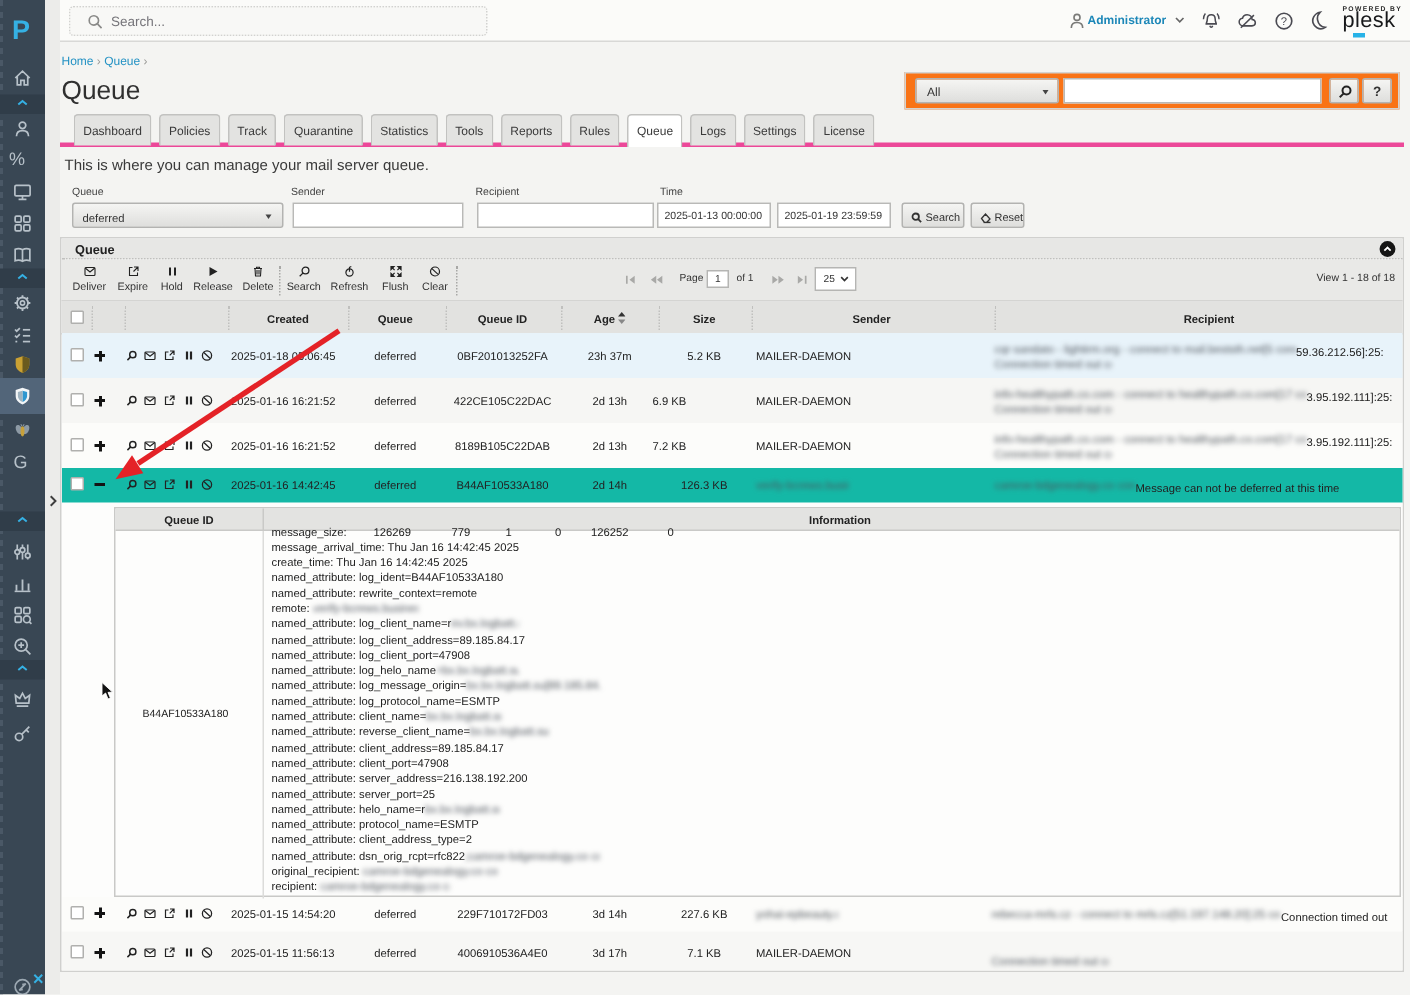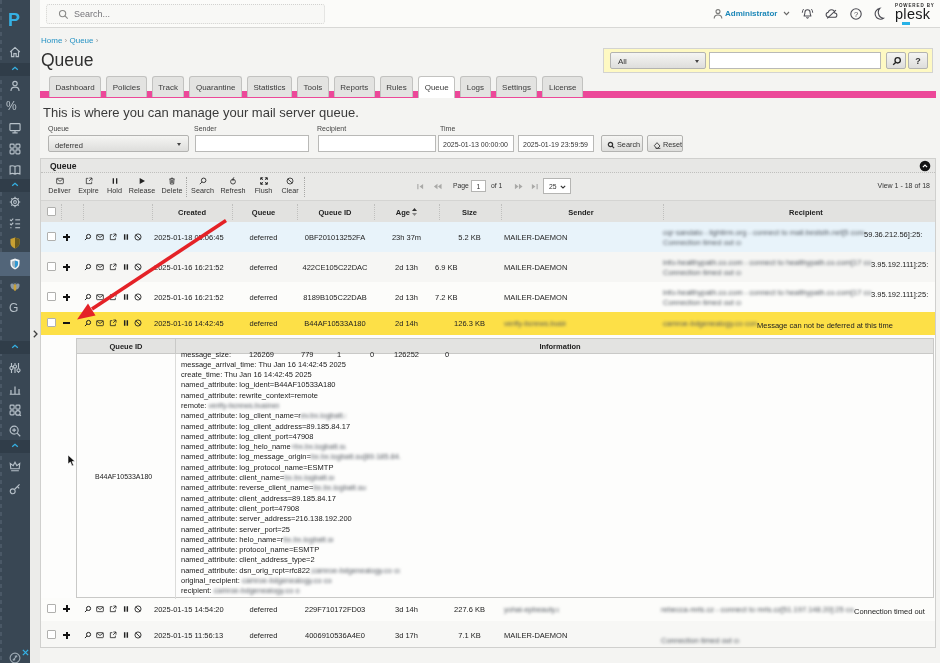--- a/index.html
+++ b/index.html
@@ -27,36 +27,36 @@
 #adm { position:absolute; left:685px; top:9px; color:#1c87b8; font-size:8px; font-weight:bold; }
 #plesk { position:absolute; left:855px; top:3px; width:45px; }
 #plesk .pby { font-size:4.5px; letter-spacing:0.9px; color:#2a2a2a; font-weight:bold; }
 #plesk .plk { font-size:14.5px; color:#17181a; letter-spacing:0.3px; margin-top:-2px; }
 #plesk .bar { position:absolute; left:7px; top:19px; width:8px; height:2.5px; background:#27b2e7; }
 
 
 #crumbs { position:absolute; left:41px; top:36px; font-size:8px; color:#9a9a98; }
 #crumbs a { color:#2492c4; text-decoration:none; }
 #h1 { position:absolute; left:41px; top:50px; font-size:17.5px; color:#303030; }
-#toolbox { position:absolute; left:603px; top:48px; width:330px; height:25px; background:#fef9c3; border:1px solid #d3d3d1; }
+#toolbox { position:absolute; left:603px; top:48px; width:330px; height:25px; background:#f97316; border:1px solid #d3d3d1; }
 .gbtn { background:linear-gradient(#f5f5f3,#dededc); border:1px solid #b3b3b1; border-radius:2px; }
 #allsel { position:absolute; left:6px; top:3px; width:96px; height:17px; font-size:8px; color:#333; }
 #allsel span { position:absolute; left:7px; top:4px; }
 #qinput { position:absolute; left:105px; top:3px; width:172px; height:17px; background:#fff; border:1px solid #b9b9b7; }
 #sbtn { position:absolute; left:282px; top:3px; width:20px; height:17px; }
 #qbtn { position:absolute; left:304px; top:3px; width:20px; height:17px; font-size:9px; font-weight:bold; color:#333; text-align:center; line-height:16px; }
 .caret { position:absolute; width:0; height:0; border-left:2.5px solid transparent; border-right:2.5px solid transparent; border-top:3.5px solid #444; }
 
 
-#tabs { position:absolute; left:40px; top:76px; width:896px; height:22px; border-bottom:7px solid #ec4899; }
+#tabs { position:absolute; left:40px; top:76px; width:896px; height:22px; border-bottom:3px solid #ec4899; }
 #tabs .tab { float:left; height:21px; line-height:21px; padding:0 5.5px; margin-right:5px; background:#e3e3e1; border:1px solid #c2c2c0; border-bottom:none; border-radius:3px 3px 0 0; font-size:8px; color:#3a3a3a; }
 #tabs .tab:first-child { margin-left:9px; }
 #tabs .tab.act { background:#fff; height:22px; position:relative; z-index:2; }
 
-#desc { position:absolute; left:43px; top:105px; font-size:13px; color:#3a3a3a; }
+#desc { position:absolute; left:43px; top:105px; font-size:10px; color:#3a3a3a; }
 
 
 .flabel { position:absolute; top:125px; font-size:7px; color:#444; }
 .ffield { position:absolute; top:135px; height:17px; background:#fff; border:1px solid #b9b9b7; }
 .fsel { position:absolute; top:135px; height:17px; font-size:7.5px; color:#333; }
 .fbtn { position:absolute; top:135px; height:17px; font-size:7.3px; color:#333; }
 .dtxt { font-size:7px; color:#333; position:absolute; top:5px; left:4px; }
 
 
 #panel { position:absolute; left:40px; top:158px; width:896px; height:490px; background:#fff; border:1px solid #d0d0ce; }
@@ -554,21 +554,21 @@
         </span>
 <span class="cell" style="left:113px; top:11px">2025-01-16 16:21:52</span>
 <span class="cell" style="left:198px; width:49px; top:11px; text-align:center">deferred</span>
 <span class="cell" style="left:247px; width:94px; top:11px; text-align:center">8189B105C22DAB</span>
 <span class="cell" style="left:343px; width:45px; top:11px; text-align:center">2d 13h</span>
 <span class="cell" style="left:394px; width:69px; top:11px; text-align:left">7.2 KB</span>
 <span class="cell" style="left:463px; top:11px">MAILER-DAEMON</span>
 <span class="cell" style="left:622px; top:6px"><span class="blur1" style="width:208px">info-healthypath.co.com - connect to healthypath.co.com[17 connect to mail server address example domain queue timed out retry refused</span><span>3.95.192.111]:25:</span></span>
 <span class="cell" style="left:622px; top:16px"><span class="blur1" style="width:78px">Connection timed out connect to mail server address example domain queue timed out retry refused</span></span>
 </div>
-<div class="row" style="top:153px; height:23px; background:#fde047">
+<div class="row" style="top:153px; height:23px; background:#14b8a6">
 <span class="cb" style="left:6px; top:6px"></span>
         <span class="minus" style="left:22px; top:10px"></span>
 <span class="ricons" style="position:absolute;top:7px">
           <svg style="position:absolute;left:43px;top:0" width="8" height="8" viewBox="0 0 12 12">
             <g fill="none" stroke="#222" stroke-width="1.5">
               <circle cx="6.8" cy="5.2" r="3.1"></circle>
               <path d="M4.4 7.6 L1.4 10.6"></path>
             </g>
           </svg>
           <svg style="position:absolute;left:55px;top:0" width="8" height="8" viewBox="0 0 12 12">

